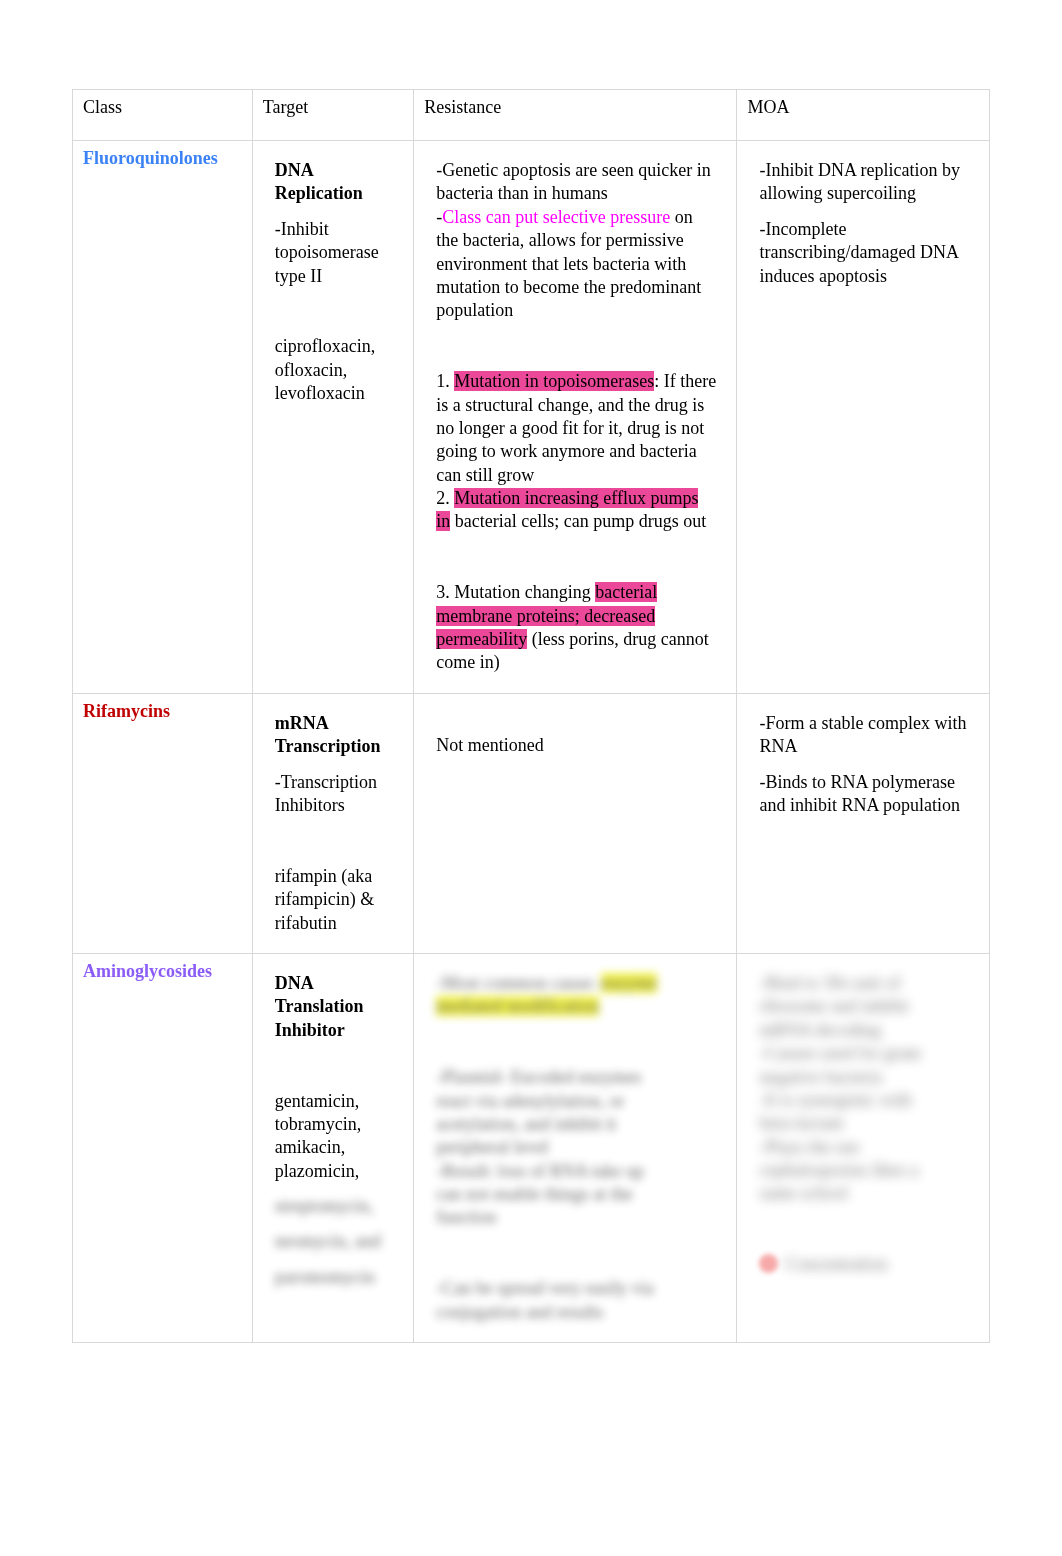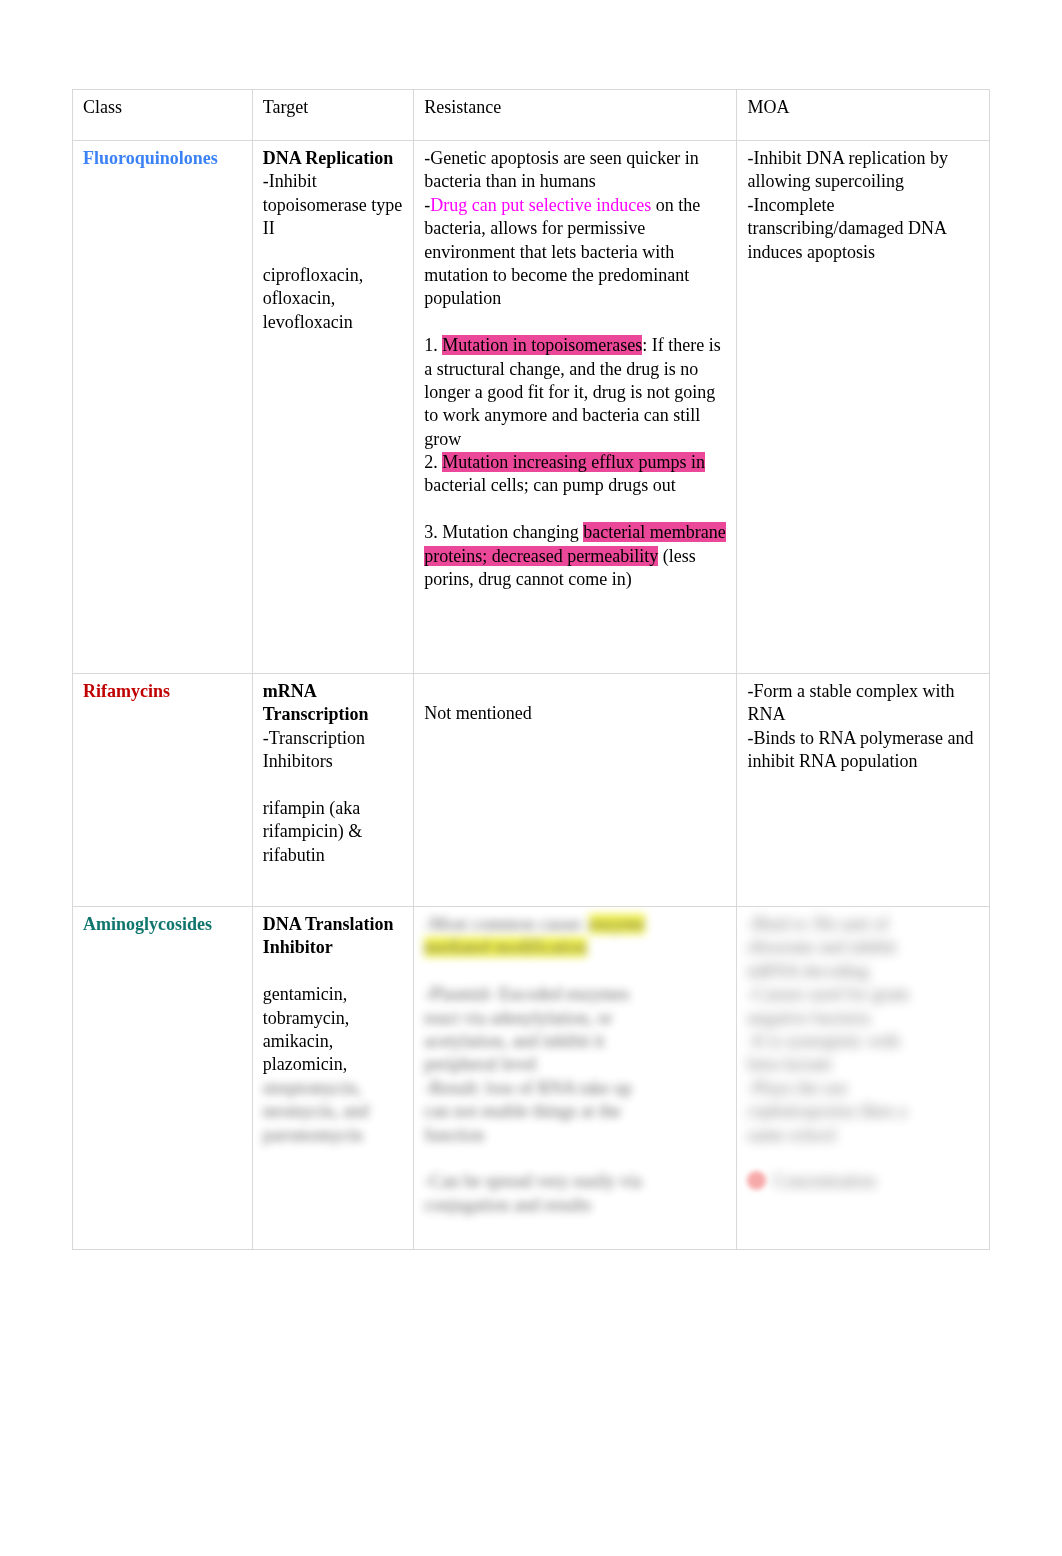--- a/index.html
+++ b/index.html
@@ -53,34 +53,34 @@
     font-weight: bold;
     height: 38px;
     padding-top: 7px;
     padding-bottom: 4px;
   }
 
   
   .class-name { font-weight: bold; }
   .cls-fq  { color: #3b82f6; }
   .cls-rif { color: #C00000; }
-  .cls-ag  { color: #0f766e; }
+  .cls-ag  { color: #8b5cf6; }
 
   .bold { font-weight: bold; }
   .mag  { color: #FF00FF; }
 
   .hl {
     background: #ec4899;
     box-decoration-break: clone;
     -webkit-box-decoration-break: clone;
   }
 
   .gap { display: block; height: 1.30em; }
 
-  .para { margin: 0; }
+  .para { margin: 12px; }
 
   
   .blurred {
     filter: blur(4.2px);
     opacity: 0.72;
     color: #2a2a2a;
     user-select: none;
   }
   .blurred-strong {
     filter: blur(5.2px);
@@ -139,21 +139,21 @@
         </td>
 
         <td>
           <p class="para bold">DNA Replication</p>
           <p class="para">-Inhibit topoisomerase type II</p>
           <span class="gap"></span>
           <p class="para">ciprofloxacin, ofloxacin, levofloxacin</p>
         </td>
 
         <td>
-          <p class="para"><span>-Genetic apoptosis are seen quicker in bacteria than in humans</span><br><span>-</span><span class="mag">Drug can put selective induces</span><span> on the bacteria, allows for permissive environment that lets bacteria with mutation to become the predominant population</span>
+          <p class="para"><span>-Genetic apoptosis are seen quicker in bacteria than in humans</span><br><span>-</span><span class="mag">Class can put selective pressure</span><span> on the bacteria, allows for permissive environment that lets bacteria with mutation to become the predominant population</span>
           </p>
 
           <span class="gap"></span>
 
           <p class="para"><span>1. </span><span class="hl">Mutation in topoisomerases</span><span>: If there is a structural change, and the drug is no longer a good fit for it, drug is not going to work anymore and bacteria can still grow</span><br><span>2. </span><span class="hl">Mutation increasing efflux pumps in</span><span> bacterial cells; can pump drugs out</span>
           </p>
 
           <span class="gap"></span>
 
           <p class="para"><span>3. Mutation changing </span><span class="hl">bacterial membrane proteins; decreased permeability</span><span> (less porins, drug cannot come in)</span>

